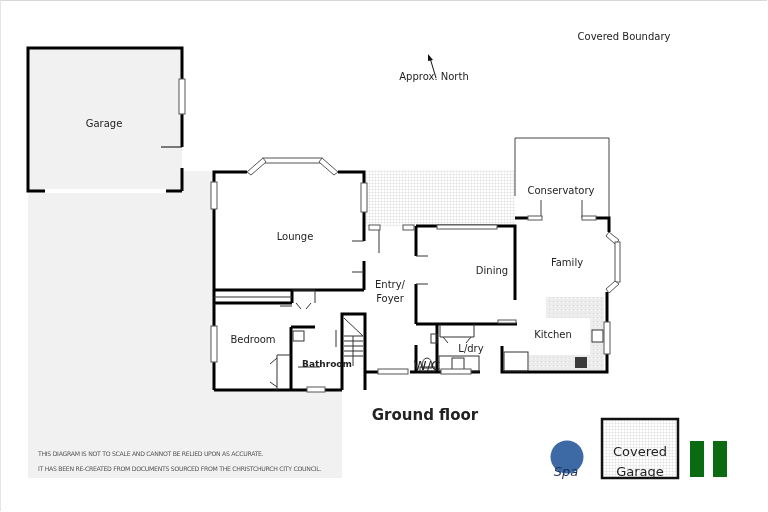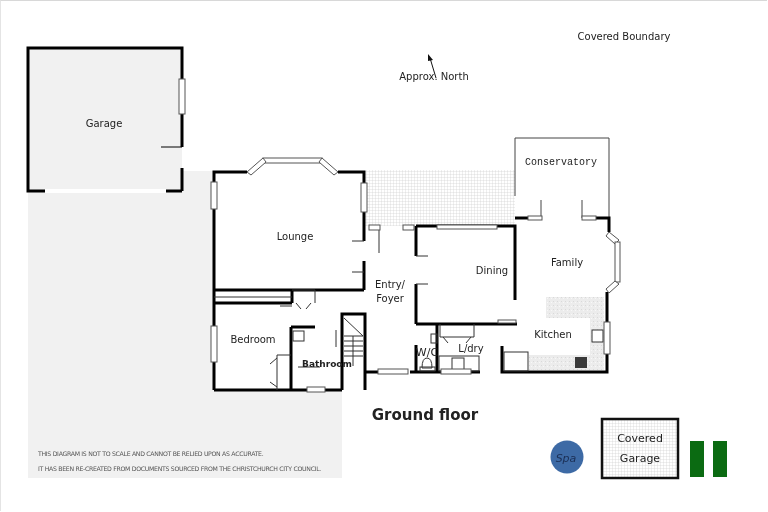--- a/index.html
+++ b/index.html
@@ -1,21 +1,21 @@
 <!DOCTYPE html>
 <html><head>
   <meta charset="utf-8">
   <style>
     html, body { margin: 0; padding: 0; background: #ffffff; }
     body { width: 768px; height: 512px; overflow: hidden; position: relative; font-family: "DejaVu Sans", sans-serif; }
     .frame { position: absolute; left: 0; top: 0; width: 766px; height: 510px; border-top: 1px solid #d8d8d8; border-left: 1px solid #e4e4e4; }
     svg { position: absolute; left: 0; top: 0; }
     .lbl { position: absolute; font-family: "DejaVu Sans", sans-serif; font-size: 10px; color: #222; white-space: nowrap; transform: translate(-50%, -50%); }
     .lbl.bold { font-weight: bold; font-size: 15px; }
-    .lbl.small { font-size: 11px; }
+    .lbl.small { font-size: 13px; margin-top: 13px; }
     .lbl.boldsm { font-weight: bold; font-size: 9px; padding-left: 20px; }
     .disc { position: absolute; left: 38px; font-family: "DejaVu Sans", sans-serif; font-size: 6.2px; color: #555; letter-spacing: -0.3px; white-space: nowrap; }
   </style>
 </head>
 <body>
 
 <div class="frame"></div>
 
 <svg width="768" height="512" viewBox="0 0 768 512">
   <defs>
@@ -160,21 +160,21 @@
   <circle cx="567" cy="457" r="16.5" fill="#3d6aa5"></circle>
   <rect x="602" y="419" width="76" height="59" fill="url(#grid)" stroke="#111" stroke-width="2.5"></rect>
   <rect x="690" y="441" width="14" height="36" fill="#0b6b12"></rect>
   <rect x="713" y="441" width="14" height="36" fill="#0b6b12"></rect>
 </svg>
 
 <div class="lbl" style="left:624px; top:36px;">Covered Boundary</div>
 <div class="lbl" style="left:434px; top:76px;">Approx. North</div>
 <div class="lbl" style="left:104px; top:123px;">Garage</div>
 <div class="lbl" style="left:289px; top:236px;padding-left:12px;">Lounge</div>
-<div class="lbl" style="left:561px; top:162px;font-family:Liberation Mono, monospace;">Conservatory</div>
+<div class="lbl" style="left:561px; top:190px;">Conservatory</div>
 <div class="lbl" style="left:390px; top:284px;">Entry/</div>
 <div class="lbl" style="left:390px; top:298px;">Foyer</div>
 <div class="lbl" style="left:492px; top:270px;">Dining</div>
 <div class="lbl" style="left:567px; top:262px;">Family</div>
 <div class="lbl" style="left:553px; top:334px;">Kitchen</div>
 <div class="lbl" style="left:253px; top:339px;">Bedroom</div>
 <div class="lbl boldsm" style="left:317px; top:364px;">Bathroom</div>
 <div class="lbl small" style="left:427px; top:352px;">W/C</div>
 <div class="lbl" style="left:471px; top:348px;">L/dry</div>
 <div class="lbl bold" style="left:425px; top:415px;">Ground floor</div>

